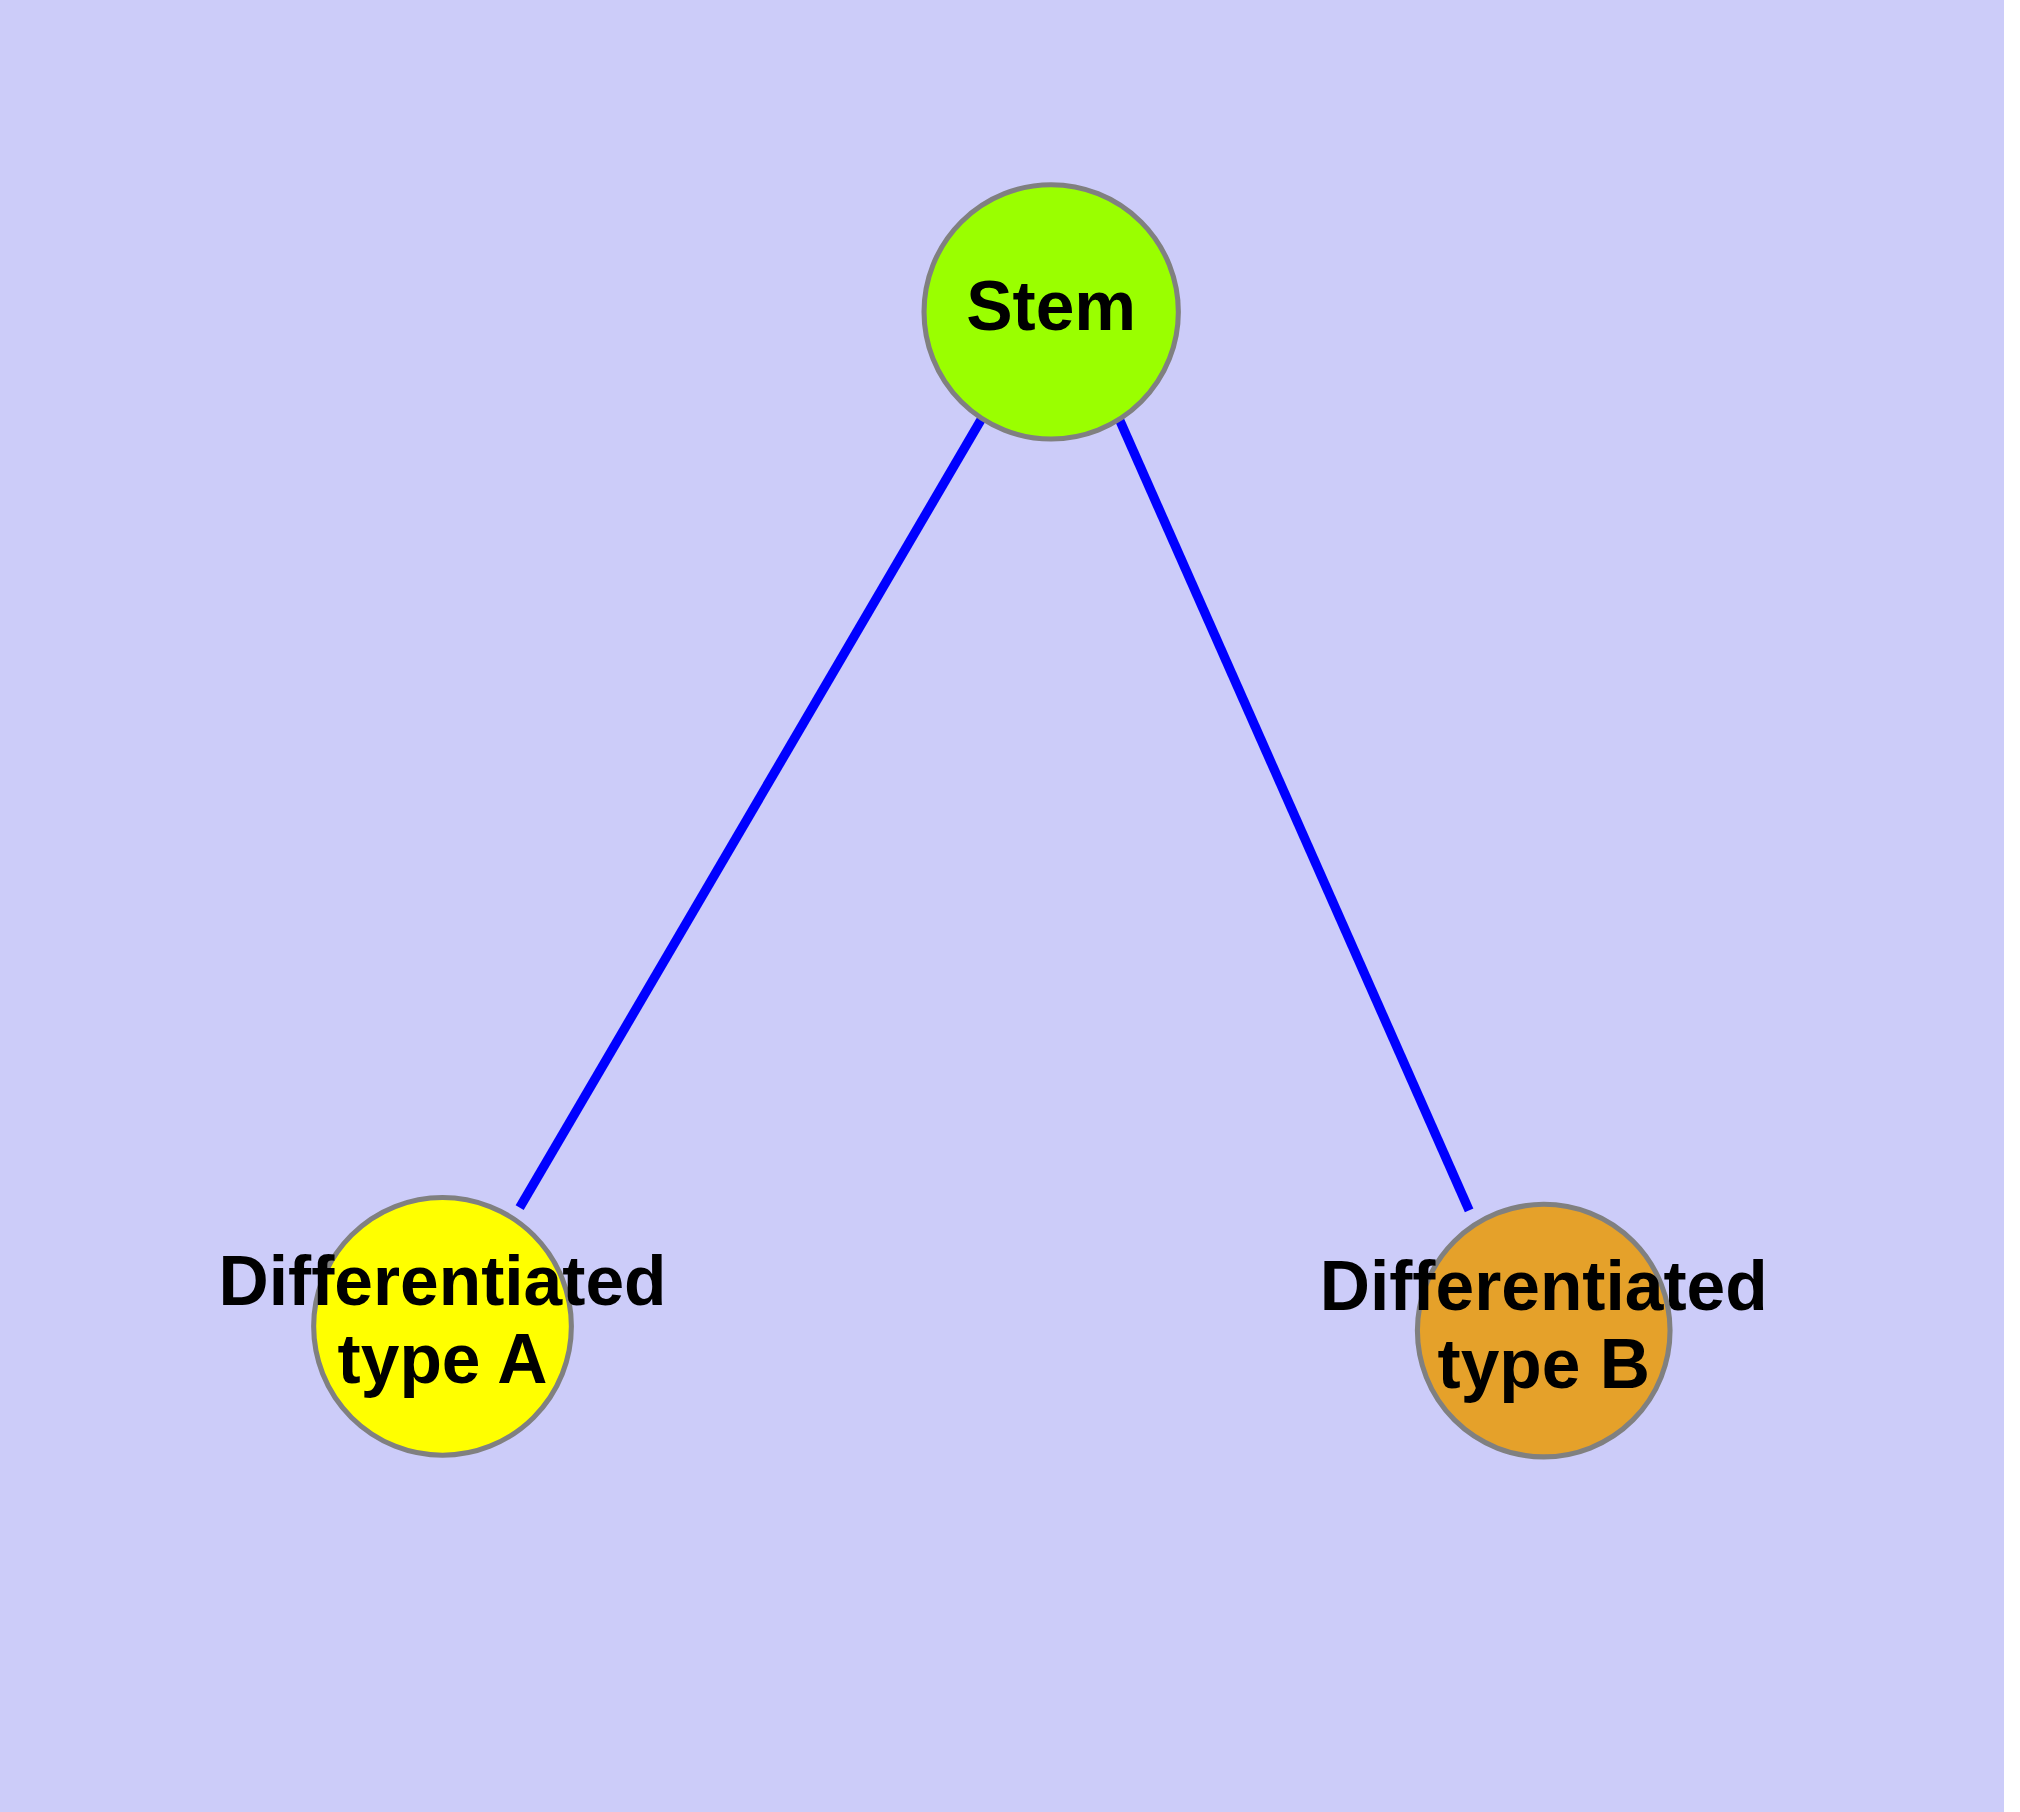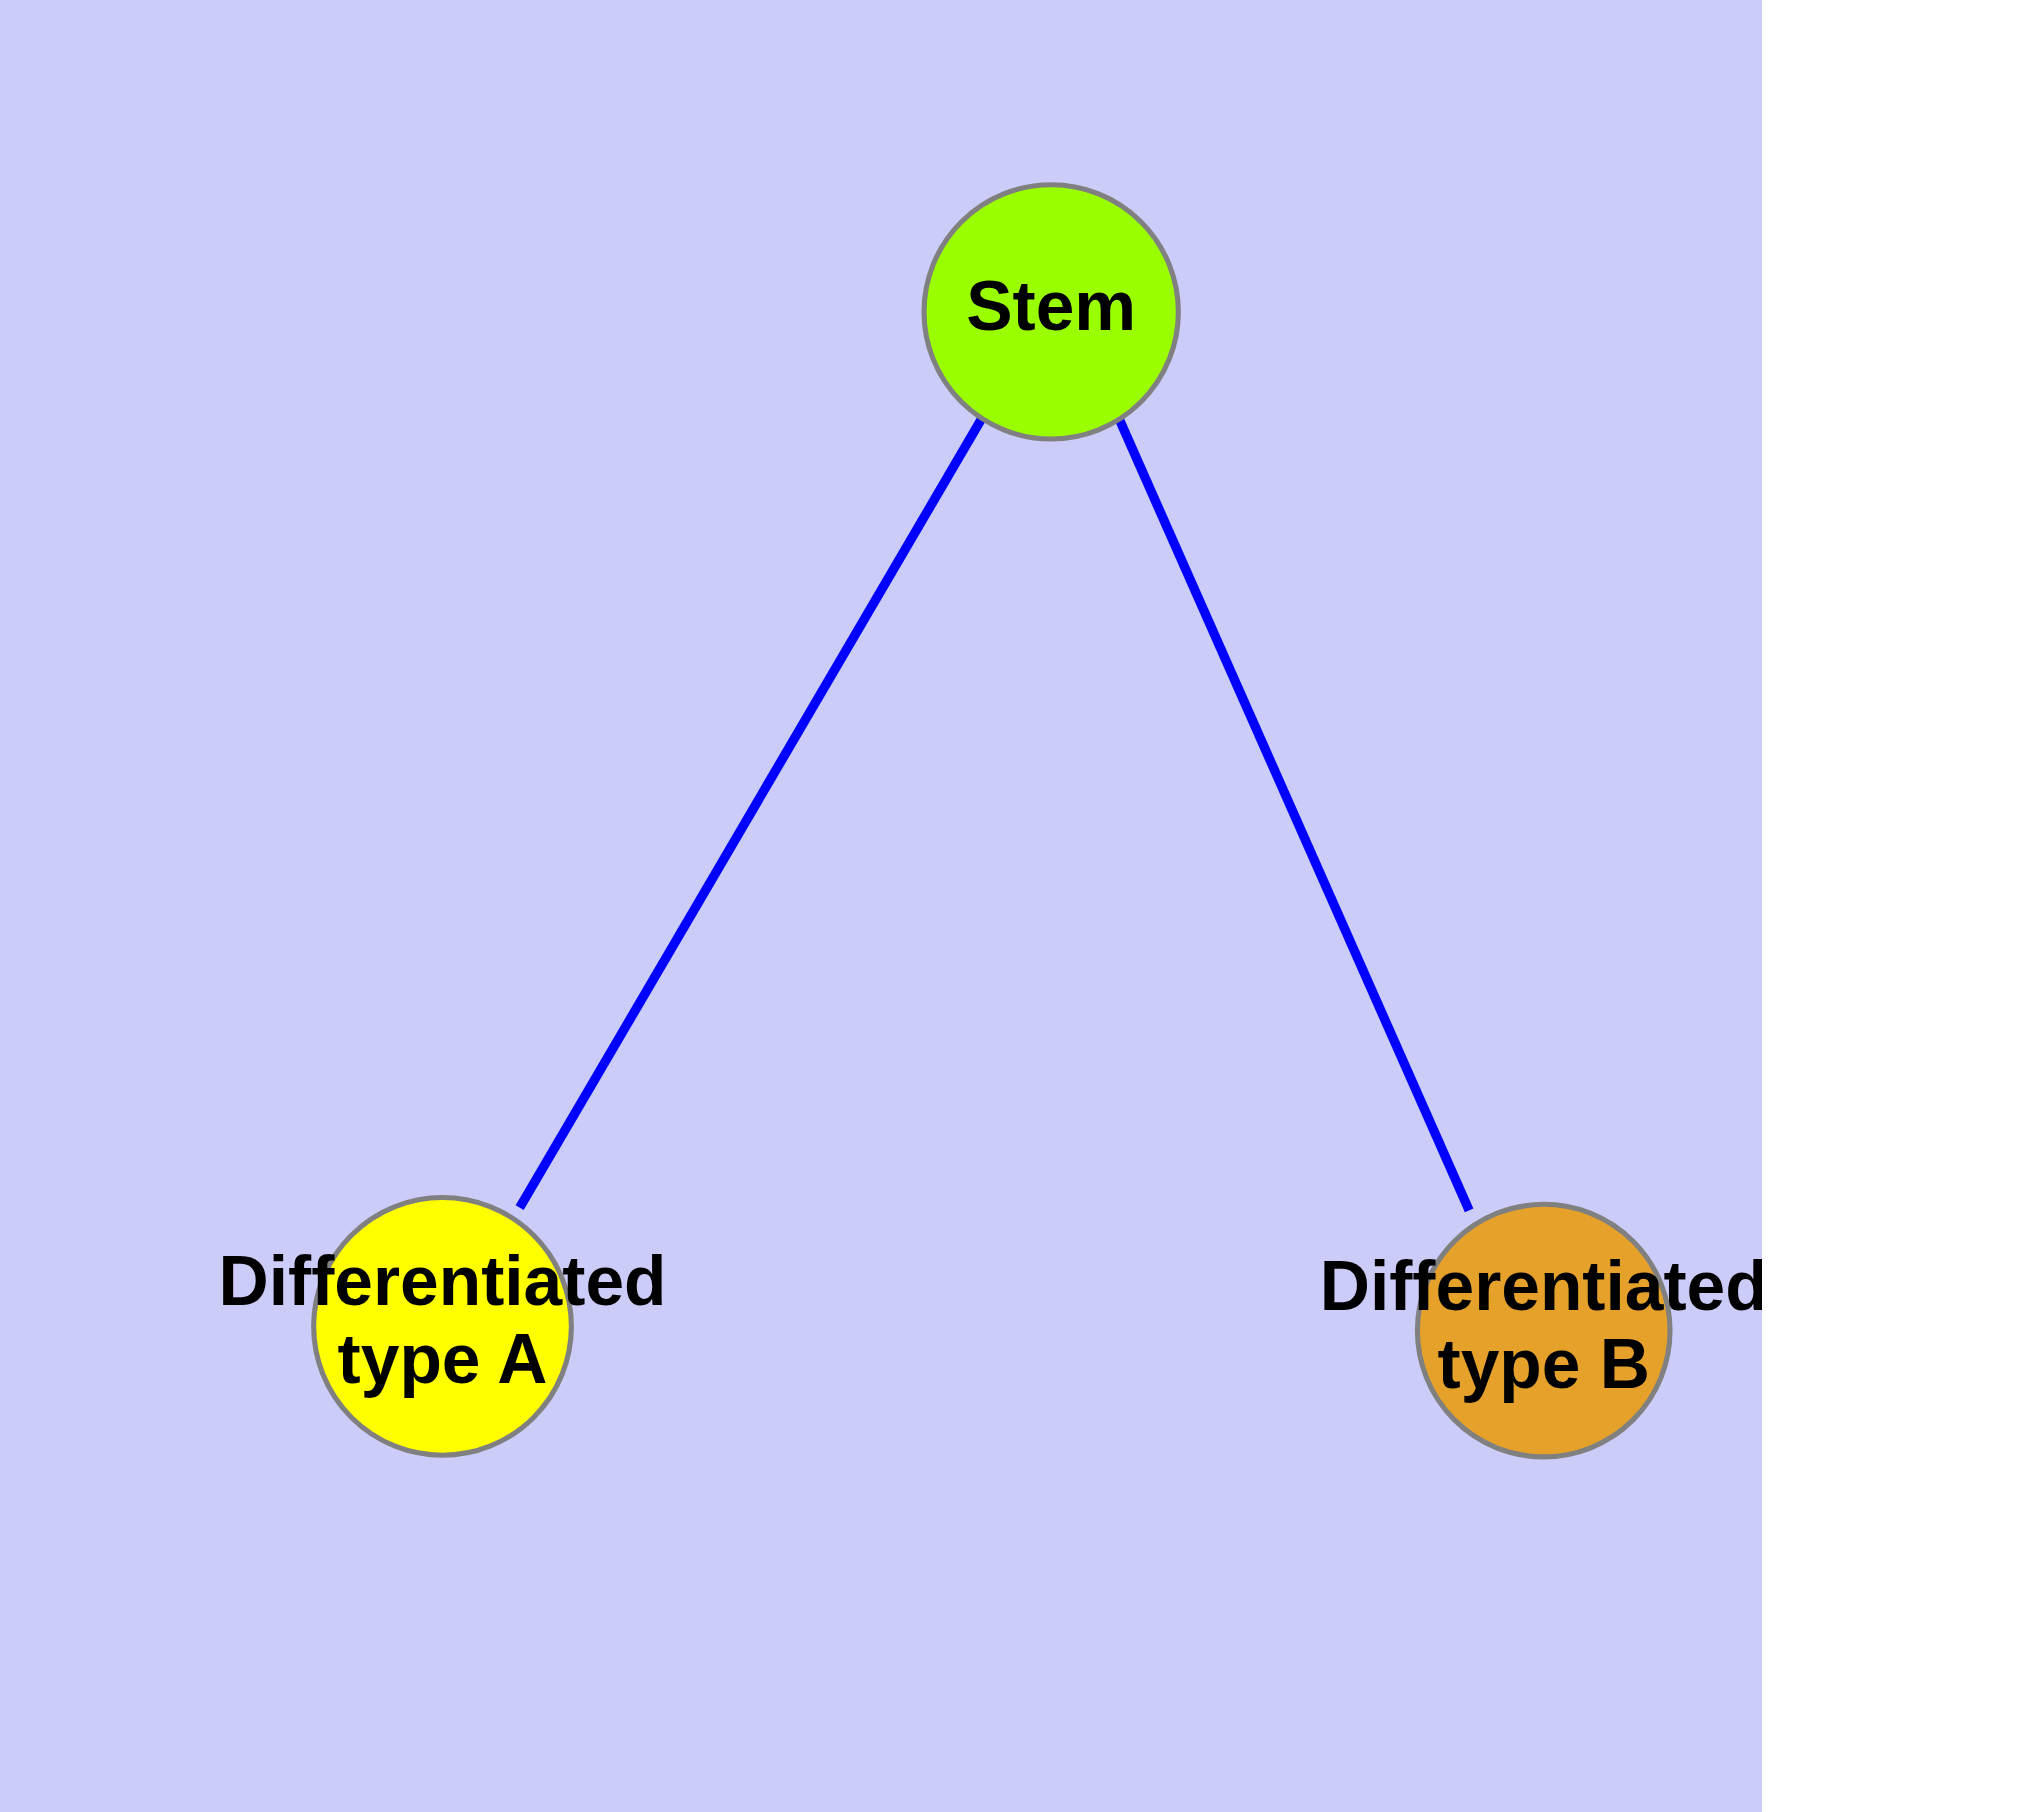--- a/index.html
+++ b/index.html
@@ -5,21 +5,21 @@
   html, body {
     margin: 0;
     padding: 0;
     background: #ffffff;
   }
   body {
     font-family: "Liberation Sans", sans-serif;
   }
   #canvas {
     position: relative;
-    width: 1762px;
+    width: 2004px;
     height: 1812px;
     background: #d946ef;
     overflow: hidden;
   }
   #graph-svg {
     position: absolute;
     left: 0;
     top: 0;
     width: 2021px;
     height: 1812px;

